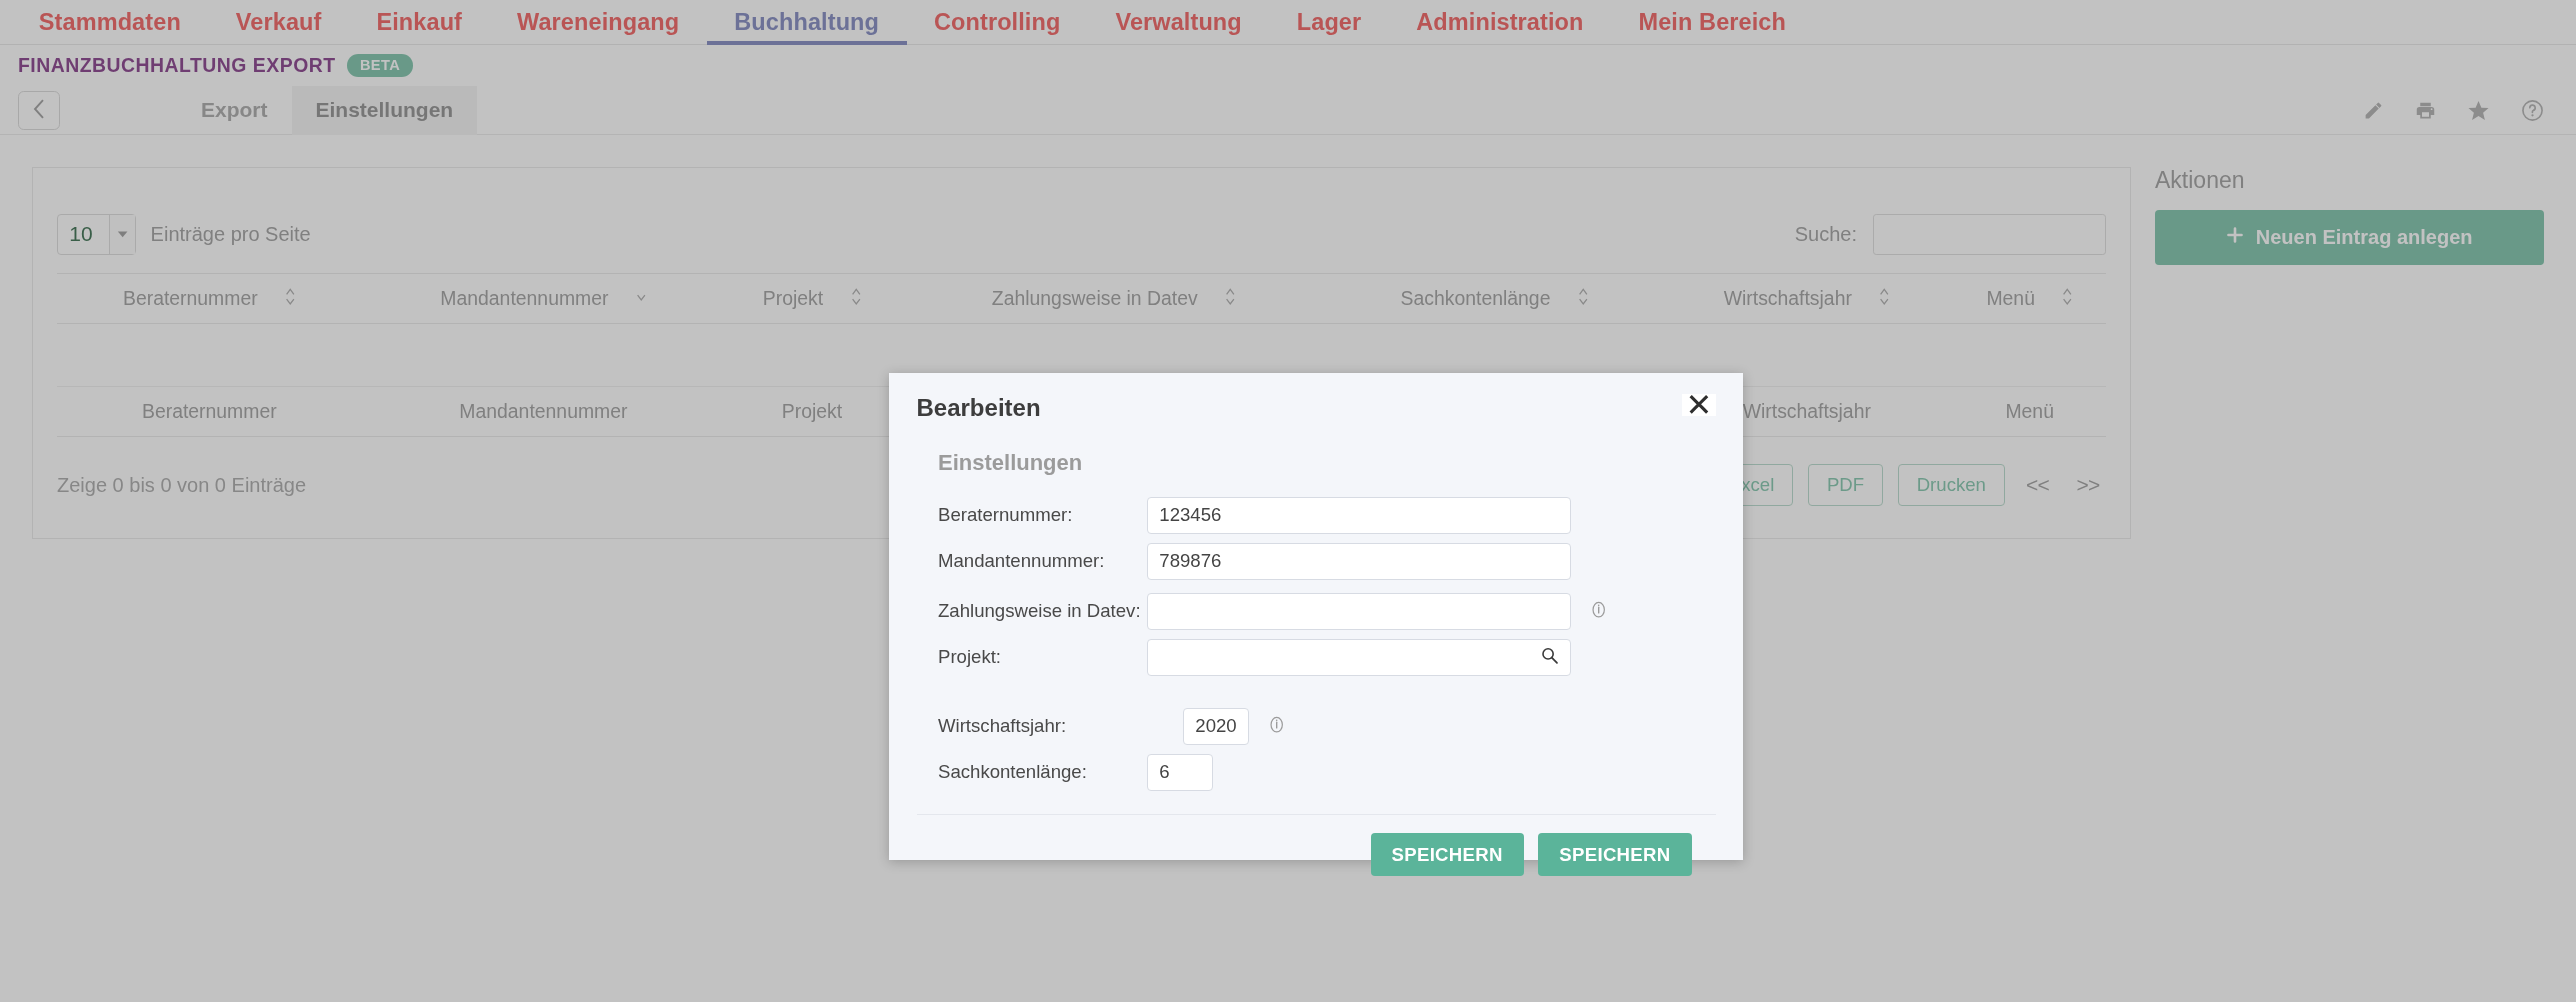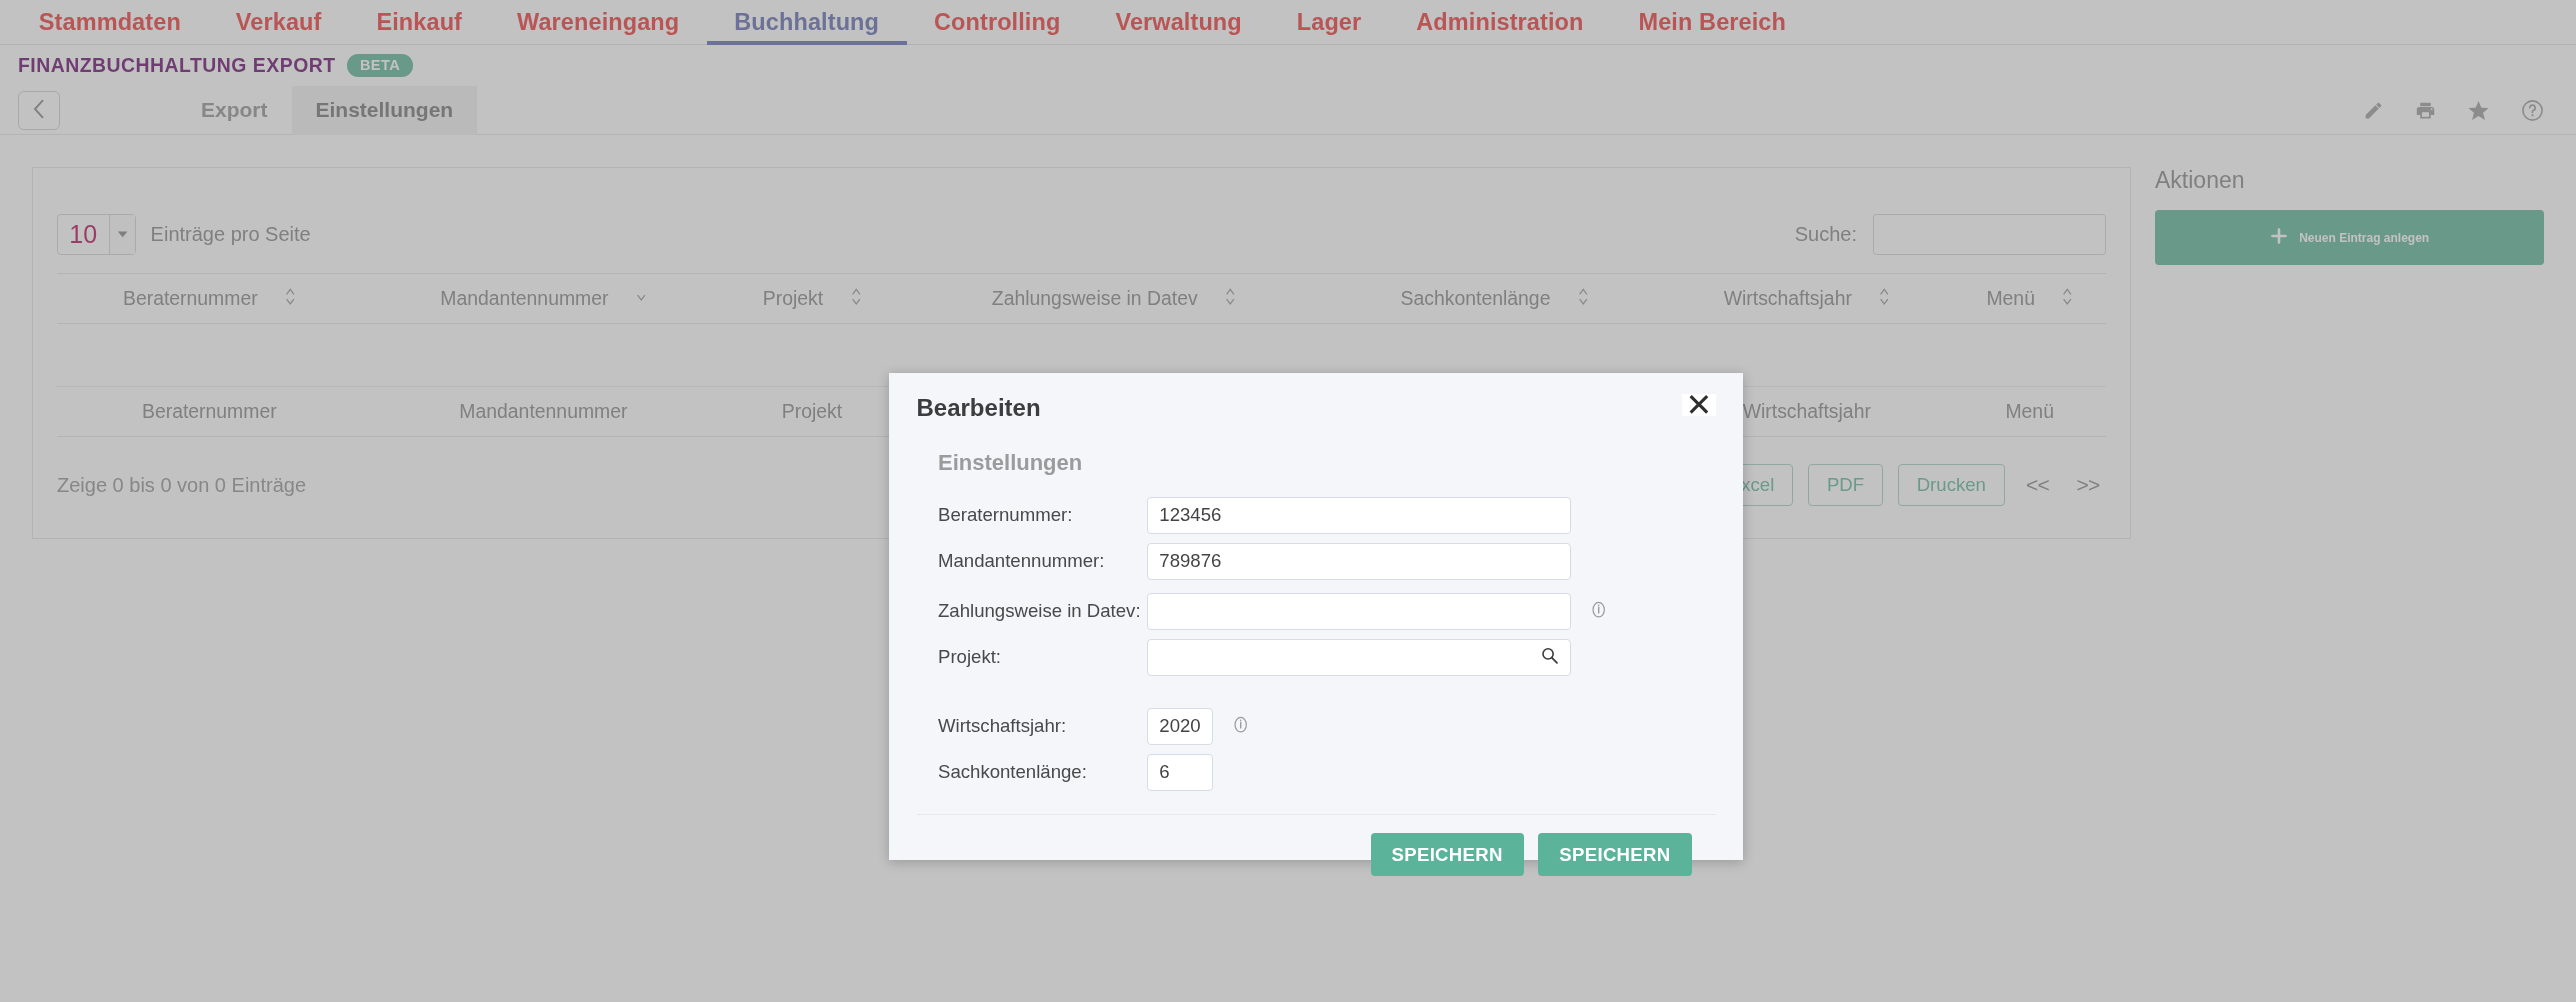--- a/index.html
+++ b/index.html
@@ -120,21 +120,21 @@
   .perpage { display: flex; align-items: center; gap: 14.6px; }
   .select-box {
     width: 79px; height: 41px;
     border: 0.8px solid #d6d6d6;
     border-radius: 4px;
     background: #ffffff;
     display: flex; align-items: center;
     position: relative;
     cursor: pointer;
   }
-  .select-box .val { font-size: 25px; color: #be185d; padding-left: 11.3px; }
+  .select-box .val { font-size: 21px; color: #14532d; padding-left: 11.3px; }
   .select-box .arrowcell {
     position: absolute; right: 0; top: 0; bottom: 0; width: 26px;
     border-left: 0.8px solid #d6d6d6;
     display: flex; align-items: center; justify-content: center;
     background: #fbfbfb;
   }
   .perpage-label { font-size: 20px; color: #8d8d8d; }
   .search-wrap { display: flex; align-items: center; gap: 16px; }
   .search-label { font-size: 20px; color: #8d8d8d; text-align: center; }
   .search-input {
@@ -189,21 +189,21 @@
 
   
   .aside { width: 389px; }
   .aside-title { font-size: 23px; color: #8d8d8d; font-weight: 400; }
   .new-entry-btn {
     margin-top: 16px;
     width: 100%; height: 55px;
     background: #66b99b;
     color: #ffffff;
     border: none; border-radius: 4px;
-    font-size: 12px;
+    font-size: 20px;
     font-weight: 600;
     cursor: pointer;
     font-family: "Liberation Sans", sans-serif;
     display: flex; align-items: center; justify-content: center; gap: 11.3px;
   }
 
   
   #backdrop {
     position: absolute; inset: 0;
     background: rgba(110,110,110,0.42);
@@ -245,21 +245,21 @@
     background: #ffffff;
     font-size: 18.6px;
     color: #444;
     padding: 0 11.3px;
     font-family: "Liberation Sans", sans-serif;
   }
   .finput.short { width: 66px; }
   .search-ic { position: absolute; right: 11.3px; top: 50%; transform: translateY(-50%); pointer-events: none; }
   .info-ic { margin-left: 18px; cursor: pointer; }
   .frow.tall { margin-top: 13px; align-items: center; }
-  .frow.gap-top { margin-top: 32px; }
+  .frow.gap-top { margin-top: 32px; gap: 36px; }
   .modal-foot {
     border-top: 0.8px solid #e4e7ed;
     padding: 18px 24px 18px 0;
     display: flex; justify-content: flex-end; gap: 14.6px;
     margin: 14.6px 27.5px 0 27.5px;
   }
   .mbtn {
     background: #5bb49a;
     color: #ffffff;
     border: none; border-radius: 4px;

